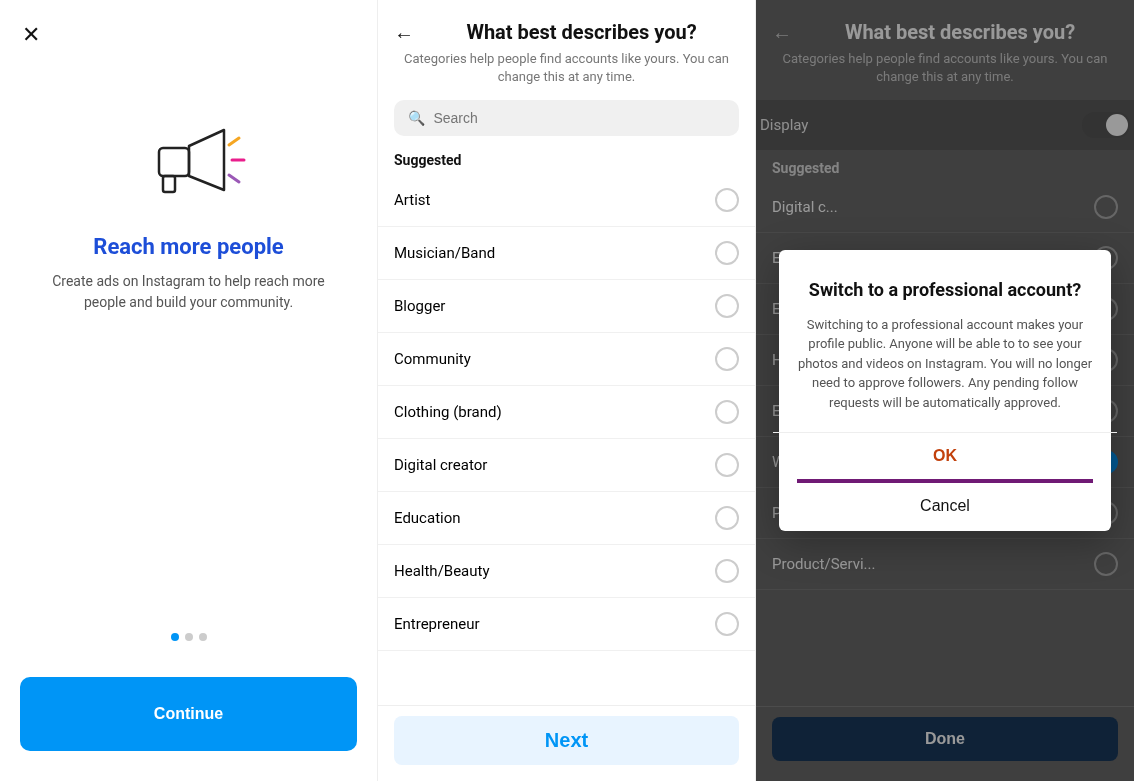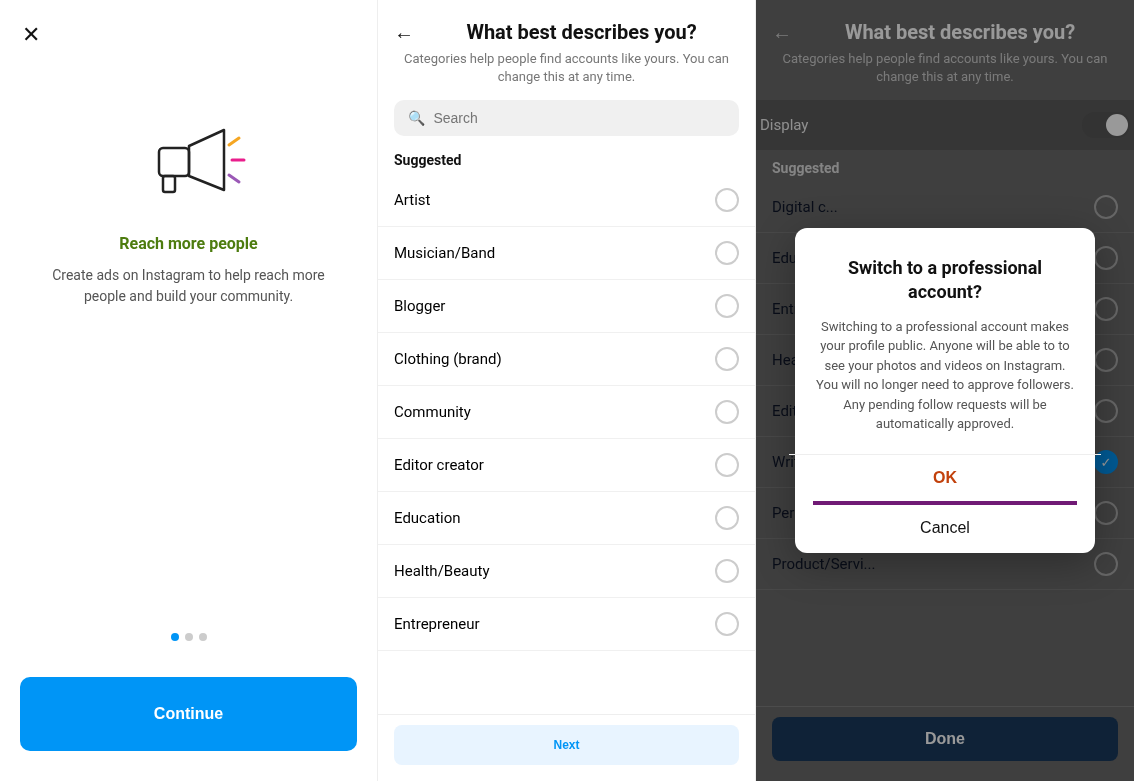--- a/index.html
+++ b/index.html
@@ -39,23 +39,23 @@
       align-items: center;
       margin-top: 80px;
       flex: 1;
     }
     .megaphone-illustration {
       width: 120px;
       height: 100px;
       margin-bottom: 24px;
     }
     .panel-1-title {
-      font-size: 16px;
+      font-size: 22px;
       font-weight: 700;
-      color: #4d7c0f;
+      color: #1d4ed8;
       margin-bottom: 12px;
       text-align: right;
     }
     .panel-1-desc {
       font-size: 14px;
       color: #555;
       text-align: center;
       line-height: 1.5;
       max-width: 280px;
     }
@@ -174,21 +174,21 @@
       padding: 10px 16px 16px;
       border-top: 1px solid #eee;
     }
     .next-btn {
       width: 100%;
       padding: 13px;
       background: #e8f4ff;
       color: #0095f6;
       border: none;
       border-radius: 8px;
-      font-size: 12px;
+      font-size: 20px;
       font-weight: 600;
       cursor: pointer;
     }
 
     
     .panel-3 {
       width: 378px;
       height: 781px;
       background: #888;
       display: flex;
@@ -262,21 +262,21 @@
     }
     .panel-3-item {
       display: flex;
       align-items: center;
       justify-content: space-between;
       padding: 13px 16px;
       border-bottom: 1px solid rgba(255,255,255,0.1);
     }
     .panel-3-item-name {
       font-size: 15px;
-      color: #0f172a;
+      color: #ffffff;
     }
     .radio-light {
       width: 24px;
       height: 24px;
       border-radius: 50%;
       border: 2px solid #aaa;
       background: transparent;
     }
     .radio-selected {
       width: 24px;
@@ -312,22 +312,22 @@
       position: absolute;
       top: 0; left: 0; right: 0; bottom: 0;
       background: rgba(0,0,0,0.4);
       display: flex;
       align-items: center;
       justify-content: center;
       z-index: 10;
     }
     .modal {
       background: #fff;
-      border-radius: 12px;
-      width: 300px;
+      border-radius: 6px;
+      width: 332px;
       padding: 28px 18px 0;
       box-shadow: 0 10px 40px rgba(0,0,0,0.3);
     }
     .modal-title {
       font-size: 18px;
       font-weight: 700;
       text-align: center;
       color: #111;
       margin-bottom: 14px;
       line-height: 1.3;
@@ -426,29 +426,29 @@
     </div>
     <div class="category-item">
       <span class="category-name">Musician/Band</span>
       <div class="radio-circle"></div>
     </div>
     <div class="category-item">
       <span class="category-name">Blogger</span>
       <div class="radio-circle"></div>
     </div>
     <div class="category-item">
+      <span class="category-name">Community</span>
+      <div class="radio-circle"></div>
+    </div>
+    <div class="category-item">
       <span class="category-name">Clothing (brand)</span>
       <div class="radio-circle"></div>
     </div>
     <div class="category-item">
-      <span class="category-name">Community</span>
-      <div class="radio-circle"></div>
-    </div>
-    <div class="category-item">
-      <span class="category-name">Editor creator</span>
+      <span class="category-name">Digital creator</span>
       <div class="radio-circle"></div>
     </div>
     <div class="category-item">
       <span class="category-name">Education</span>
       <div class="radio-circle"></div>
     </div>
     <div class="category-item">
       <span class="category-name">Health/Beauty</span>
       <div class="radio-circle"></div>
     </div>

